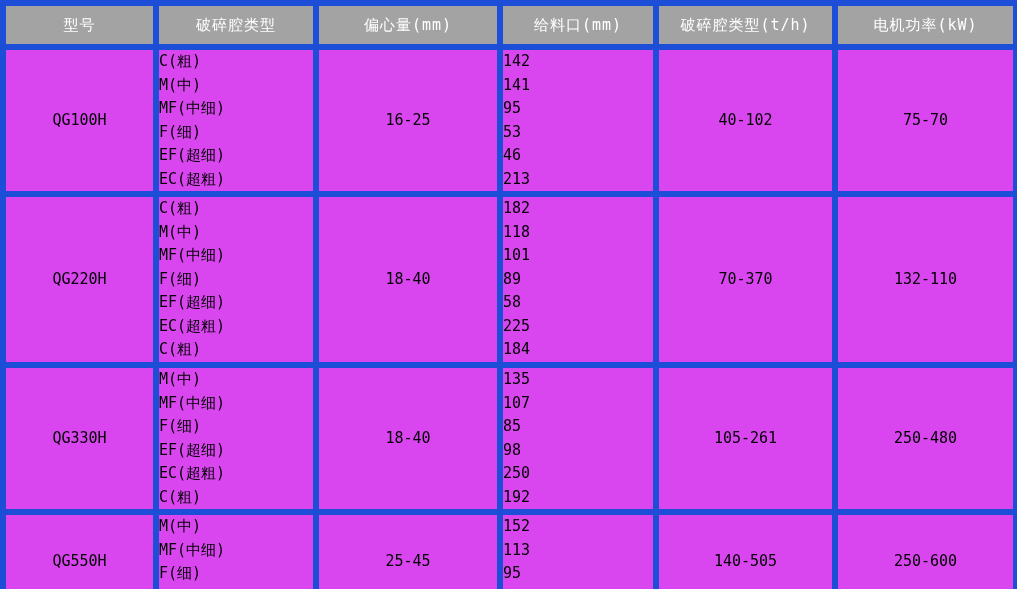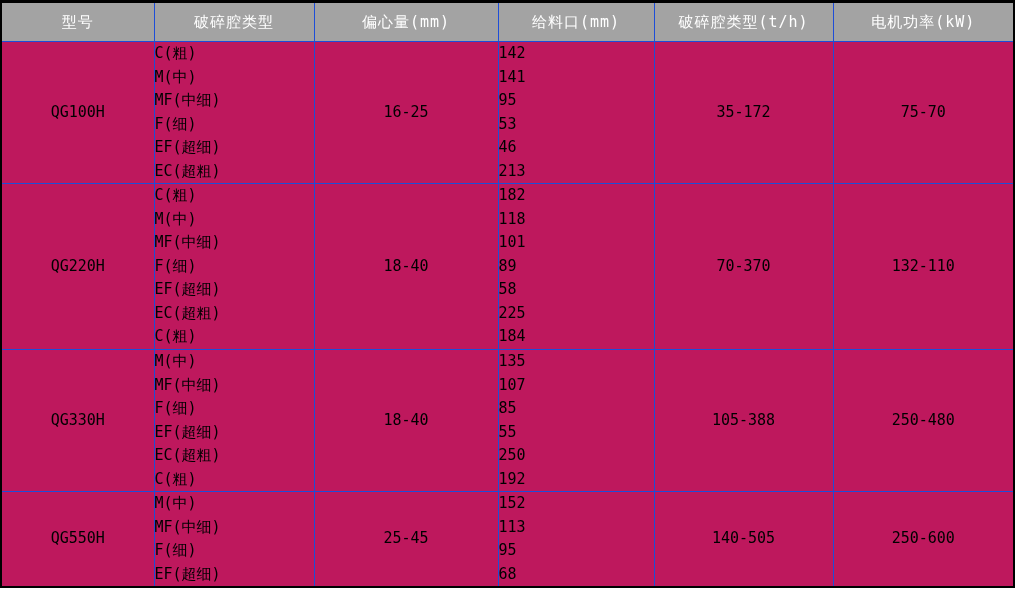--- a/index.html
+++ b/index.html
@@ -17,37 +17,37 @@
     table-layout: fixed;
     width: 1013px;
     border: 2px solid #000000;
     border-top-width: 3px;
     font-family: "DejaVu Sans Mono", "DejaVu Sans", monospace;
     font-size: 15px;
     color: #000000;
   }
   table.spec th,
   table.spec td {
-    border: 1px solid #1d4ed8;
+    border: 6px solid #1d4ed8;
     padding: 0;
     overflow: hidden;
   }
   table.spec th {
     background: #a3a3a3;
     color: #ffffff;
     font-weight: normal;
     height: 38px;
     text-align: center;
     vertical-align: middle;
     letter-spacing: 1px;
   }
   table.spec td {
     vertical-align: middle;
     line-height: 23.5px;
-    background: #be185d;
+    background: #d946ef;
   }
   td.center { text-align: center; margin-top: 20px; }
   td.lines {
     text-align: left;
     padding-left: 7px;
     white-space: pre-line;
   }
   tr.row-1 td { height: 141px; }
   tr.row-2 td { height: 165px; }
   tr.row-3 td { height: 139px; }
@@ -84,21 +84,21 @@
 F(细)
 EF(超细)
 EC(超粗)</td>
       <td class="center">16-25</td>
       <td class="lines">142
 141
 95
 53
 46
 213</td>
-      <td class="center">35-172</td>
+      <td class="center">40-102</td>
       <td class="center">75-70</td>
     </tr>
     <tr class="row-2">
       <td class="center">QG220H</td>
       <td class="lines">C(粗)
 M(中)
 MF(中细)
 F(细)
 EF(超细)
 EC(超粗)
@@ -119,24 +119,24 @@
       <td class="lines">M(中)
 MF(中细)
 F(细)
 EF(超细)
 EC(超粗)
 C(粗)</td>
       <td class="center">18-40</td>
       <td class="lines">135
 107
 85
-55
+98
 250
 192</td>
-      <td class="center">105-388</td>
+      <td class="center">105-261</td>
       <td class="center">250-480</td>
     </tr>
     <tr class="row-4">
       <td class="center">QG550H</td>
       <td class="lines">M(中)
 MF(中细)
 F(细)
 EF(超细)</td>
       <td class="center">25-45</td>
       <td class="lines">152

